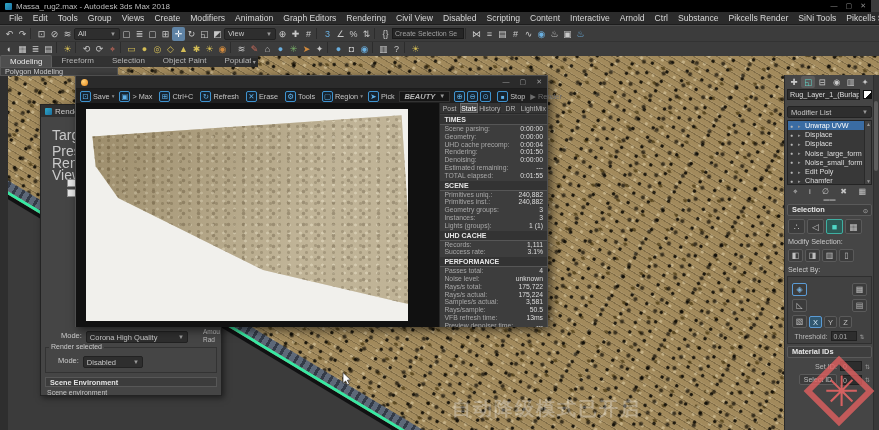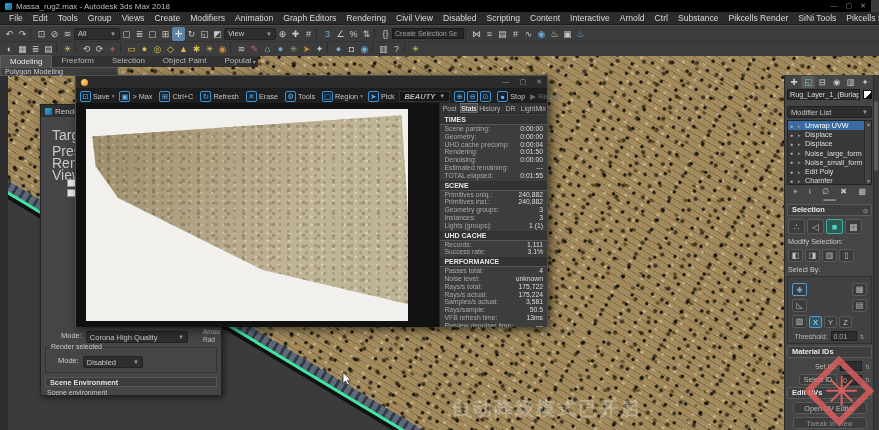--- a/index.html
+++ b/index.html
@@ -649,25 +649,20 @@
           <span class="numf" style="width:22px">0</span>
           <span class="spin">⇅</span>
         </div>
         <div class="matrow">
           <span class="cbtn" style="width:38px;height:11px;line-height:10px;font-size:7px">Select ID</span>
           <span class="numf" style="width:22px">0</span>
           <span class="spin">⇅</span>
         </div>
       </div>
 
-      <div class="roll">
-        <div class="rollh"><span>Edit UVs</span></div>
-        <span class="cbtn widebtn">Open UV Editor</span>
-        <span class="cbtn widebtn dim">Tweak In View</span>
-      </div>
     </div>
   </div>
 
   <div class="wm-text">自动降级模式已开启</div>
   <div class="wm-d"></div>
   <div class="wm-star">✳</div>
   <div class="cursor">
     <svg width="10" height="14" viewBox="0 0 10 14">
         <path d="M1,0.5 L1,11.5 L3.6,9 L5.6,13 L7.4,12 L5.4,8.2 L8.6,7.8 Z" fill="#fff" stroke="#222" stroke-width="0.7"></path>
       </svg>

